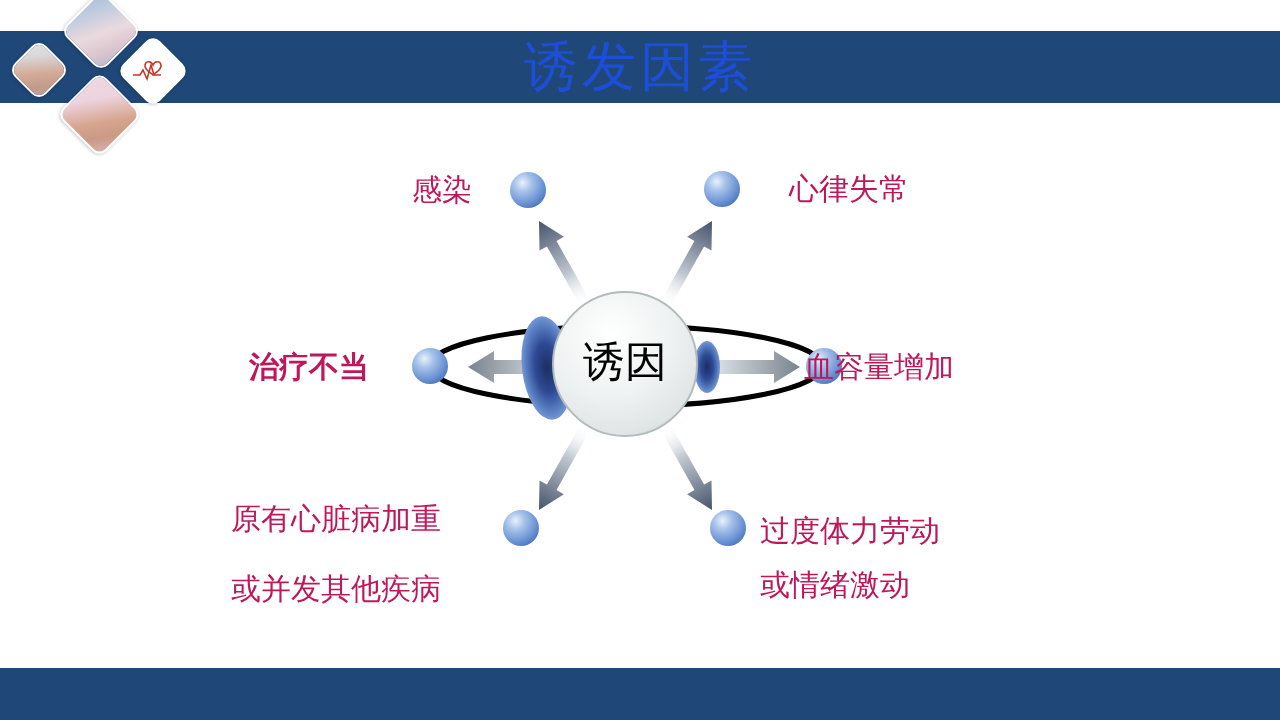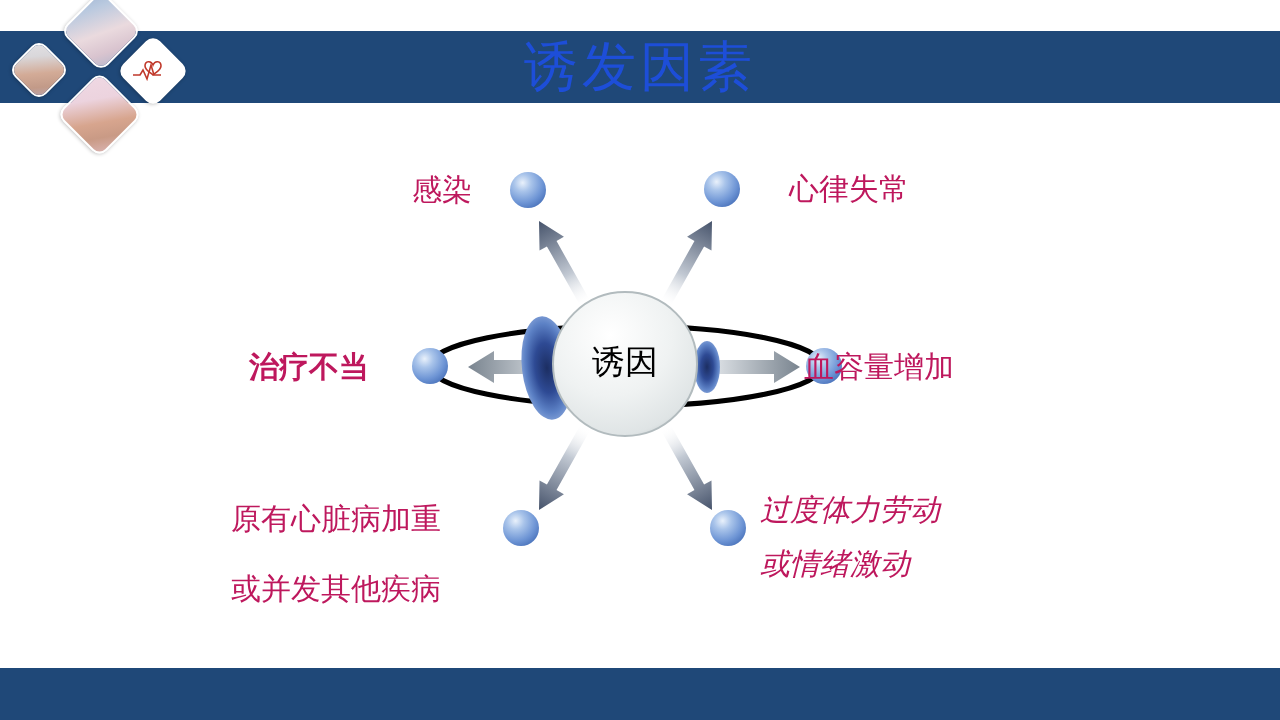--- a/index.html
+++ b/index.html
@@ -47,24 +47,24 @@
   
   .factor-label{
     position:absolute;color:#be185d;font-size:30px;line-height:40px;
     white-space:pre-line;
   }
   .f-tl{left:412px;top:170px;}
   .f-tr{left:758px;top:169px;margin-left:31px;}
   .f-l{left:249px;top:347px;font-weight:bold;}
   .f-r{left:804px;top:347px;}
   .f-bl{left:231px;top:484px;line-height:70px;font-family:Liberation Serif, serif;}
-  .f-br{left:760px;top:483px;line-height:54px;font-style:italic;}
+  .f-br{left:760px;top:504px;line-height:54px;}
   .center-label{
     position:absolute;left:540px;top:334px;width:170px;
-    text-align:center;color:#000000;font-size:33px;line-height:56px;
+    text-align:center;color:#000000;font-size:42px;line-height:56px;
   }
   .diagram-svg{position:absolute;left:0;top:0;}
 </style>
 </head>
 <body>
 
 <div class="header-bar"></div>
 <div class="slide-title">诱发因素</div>
 
 <div class="photo photo-nurse">

